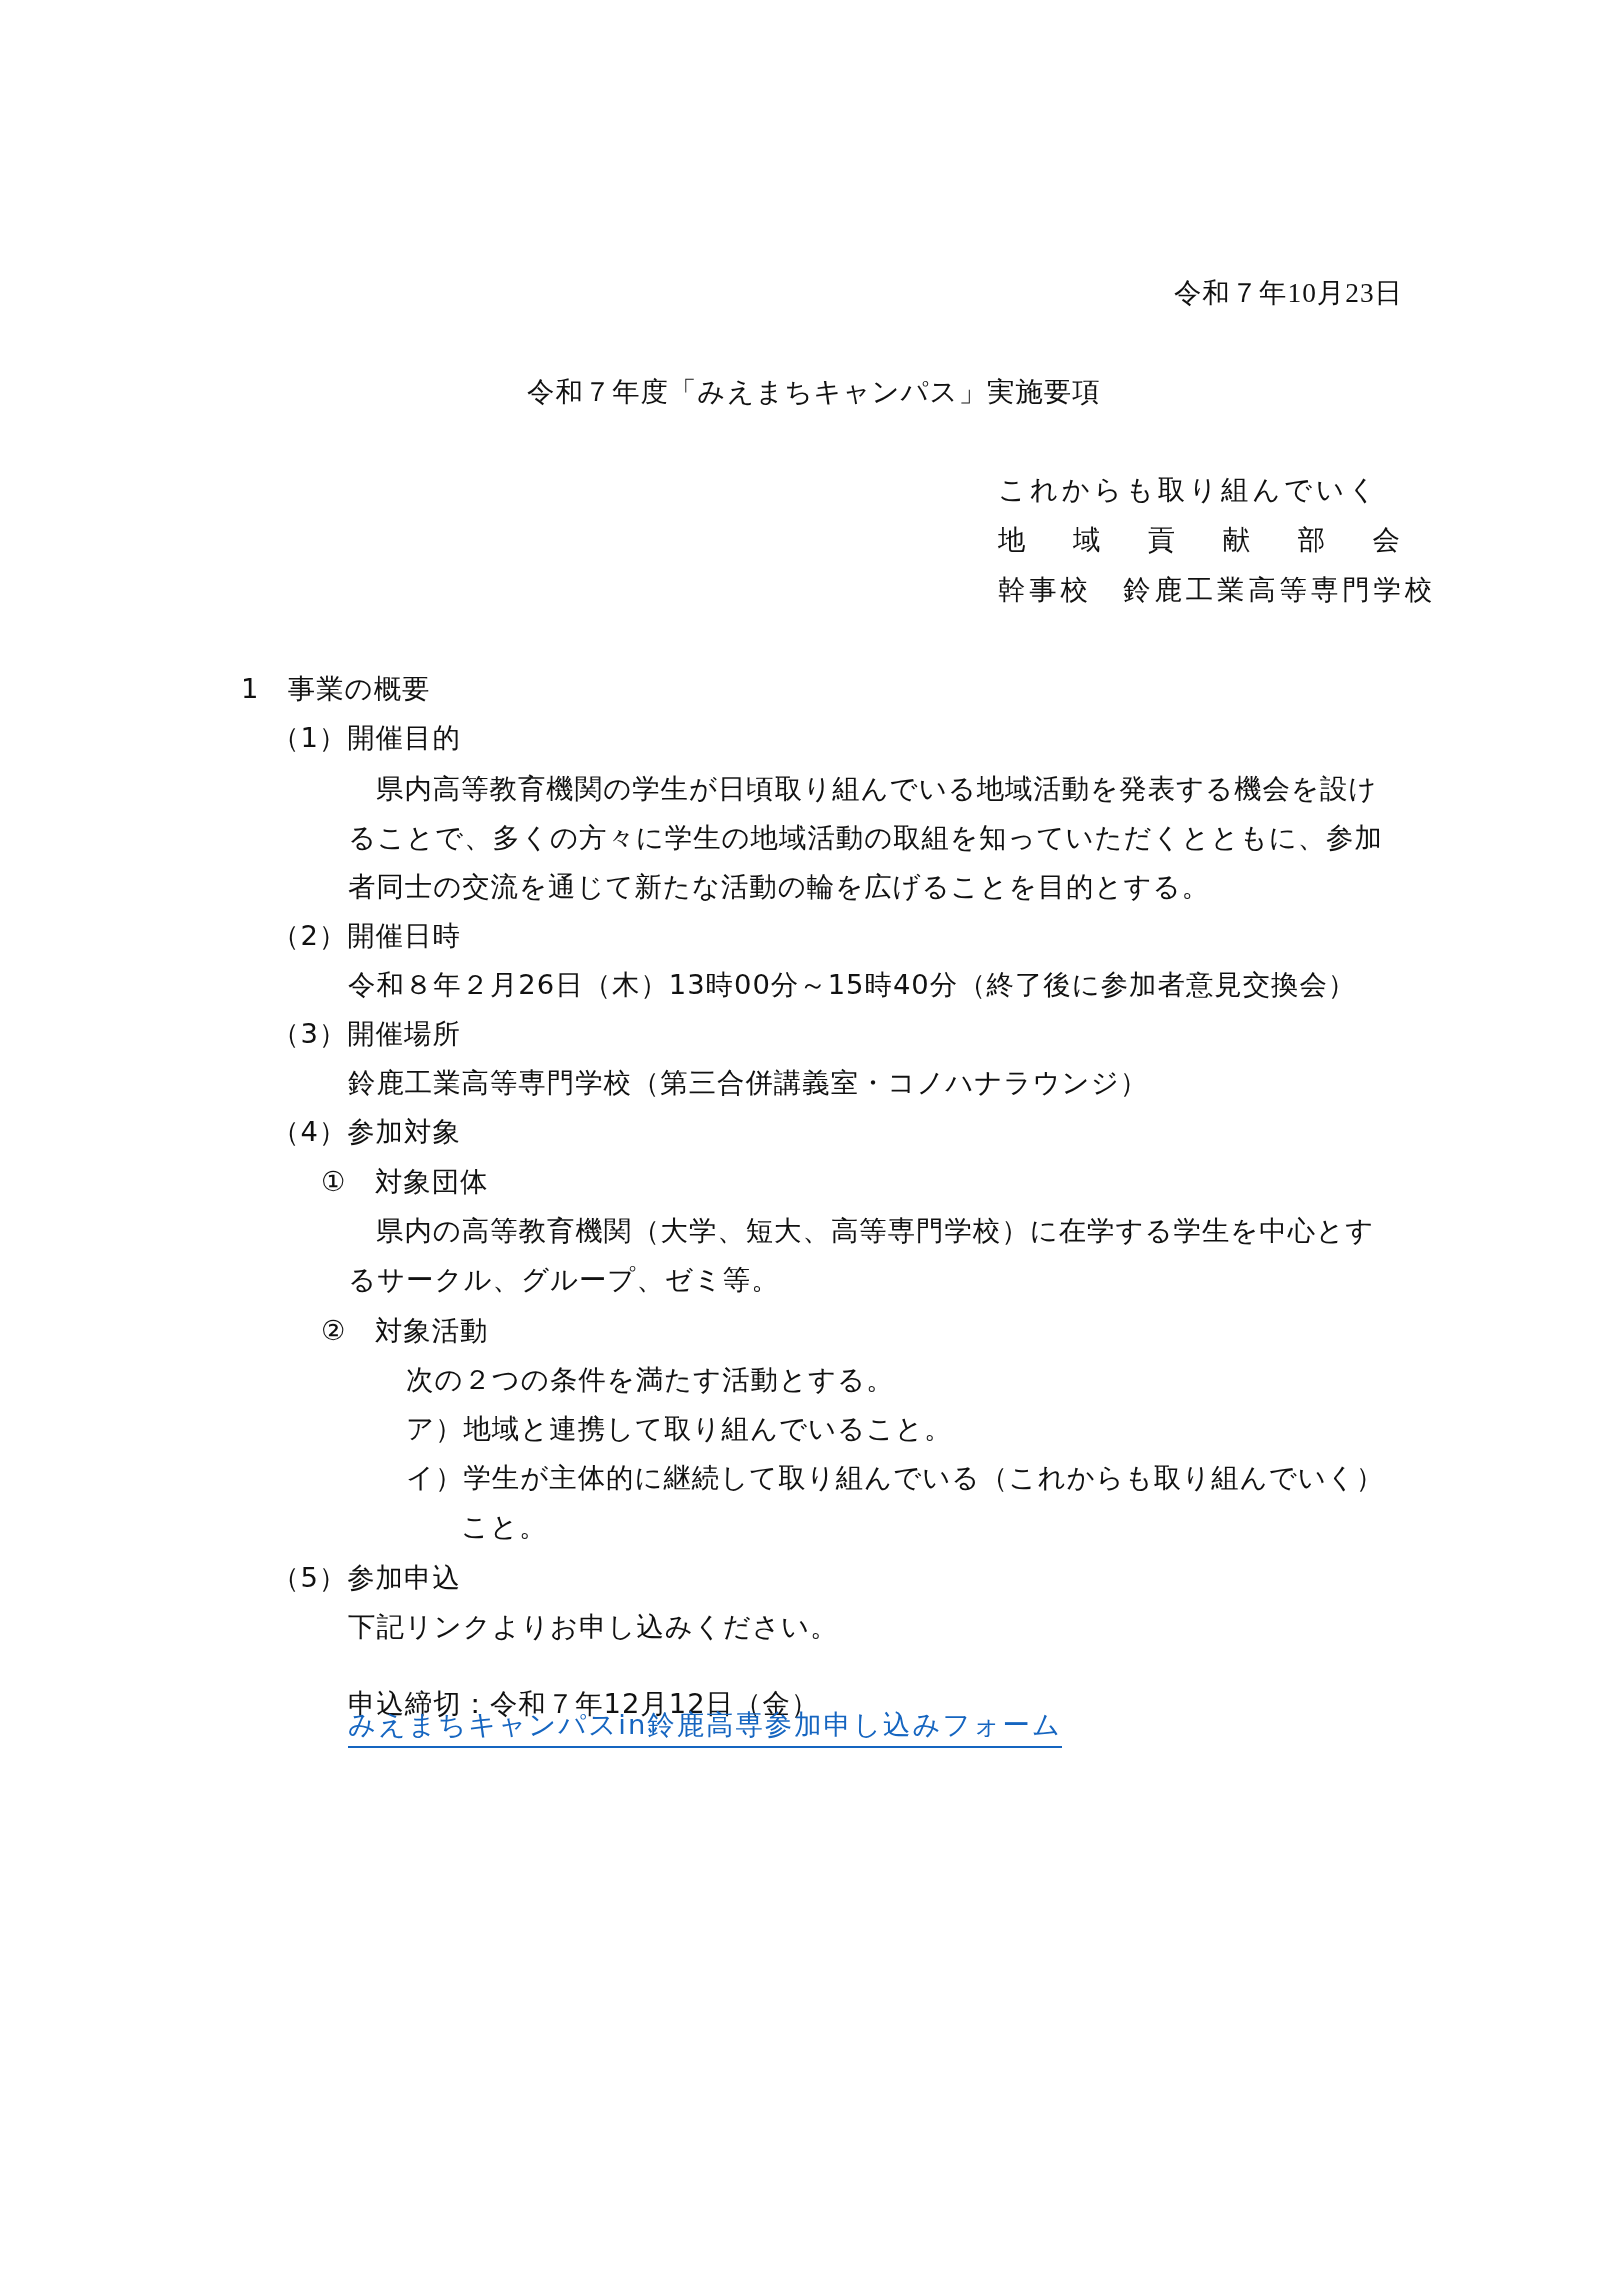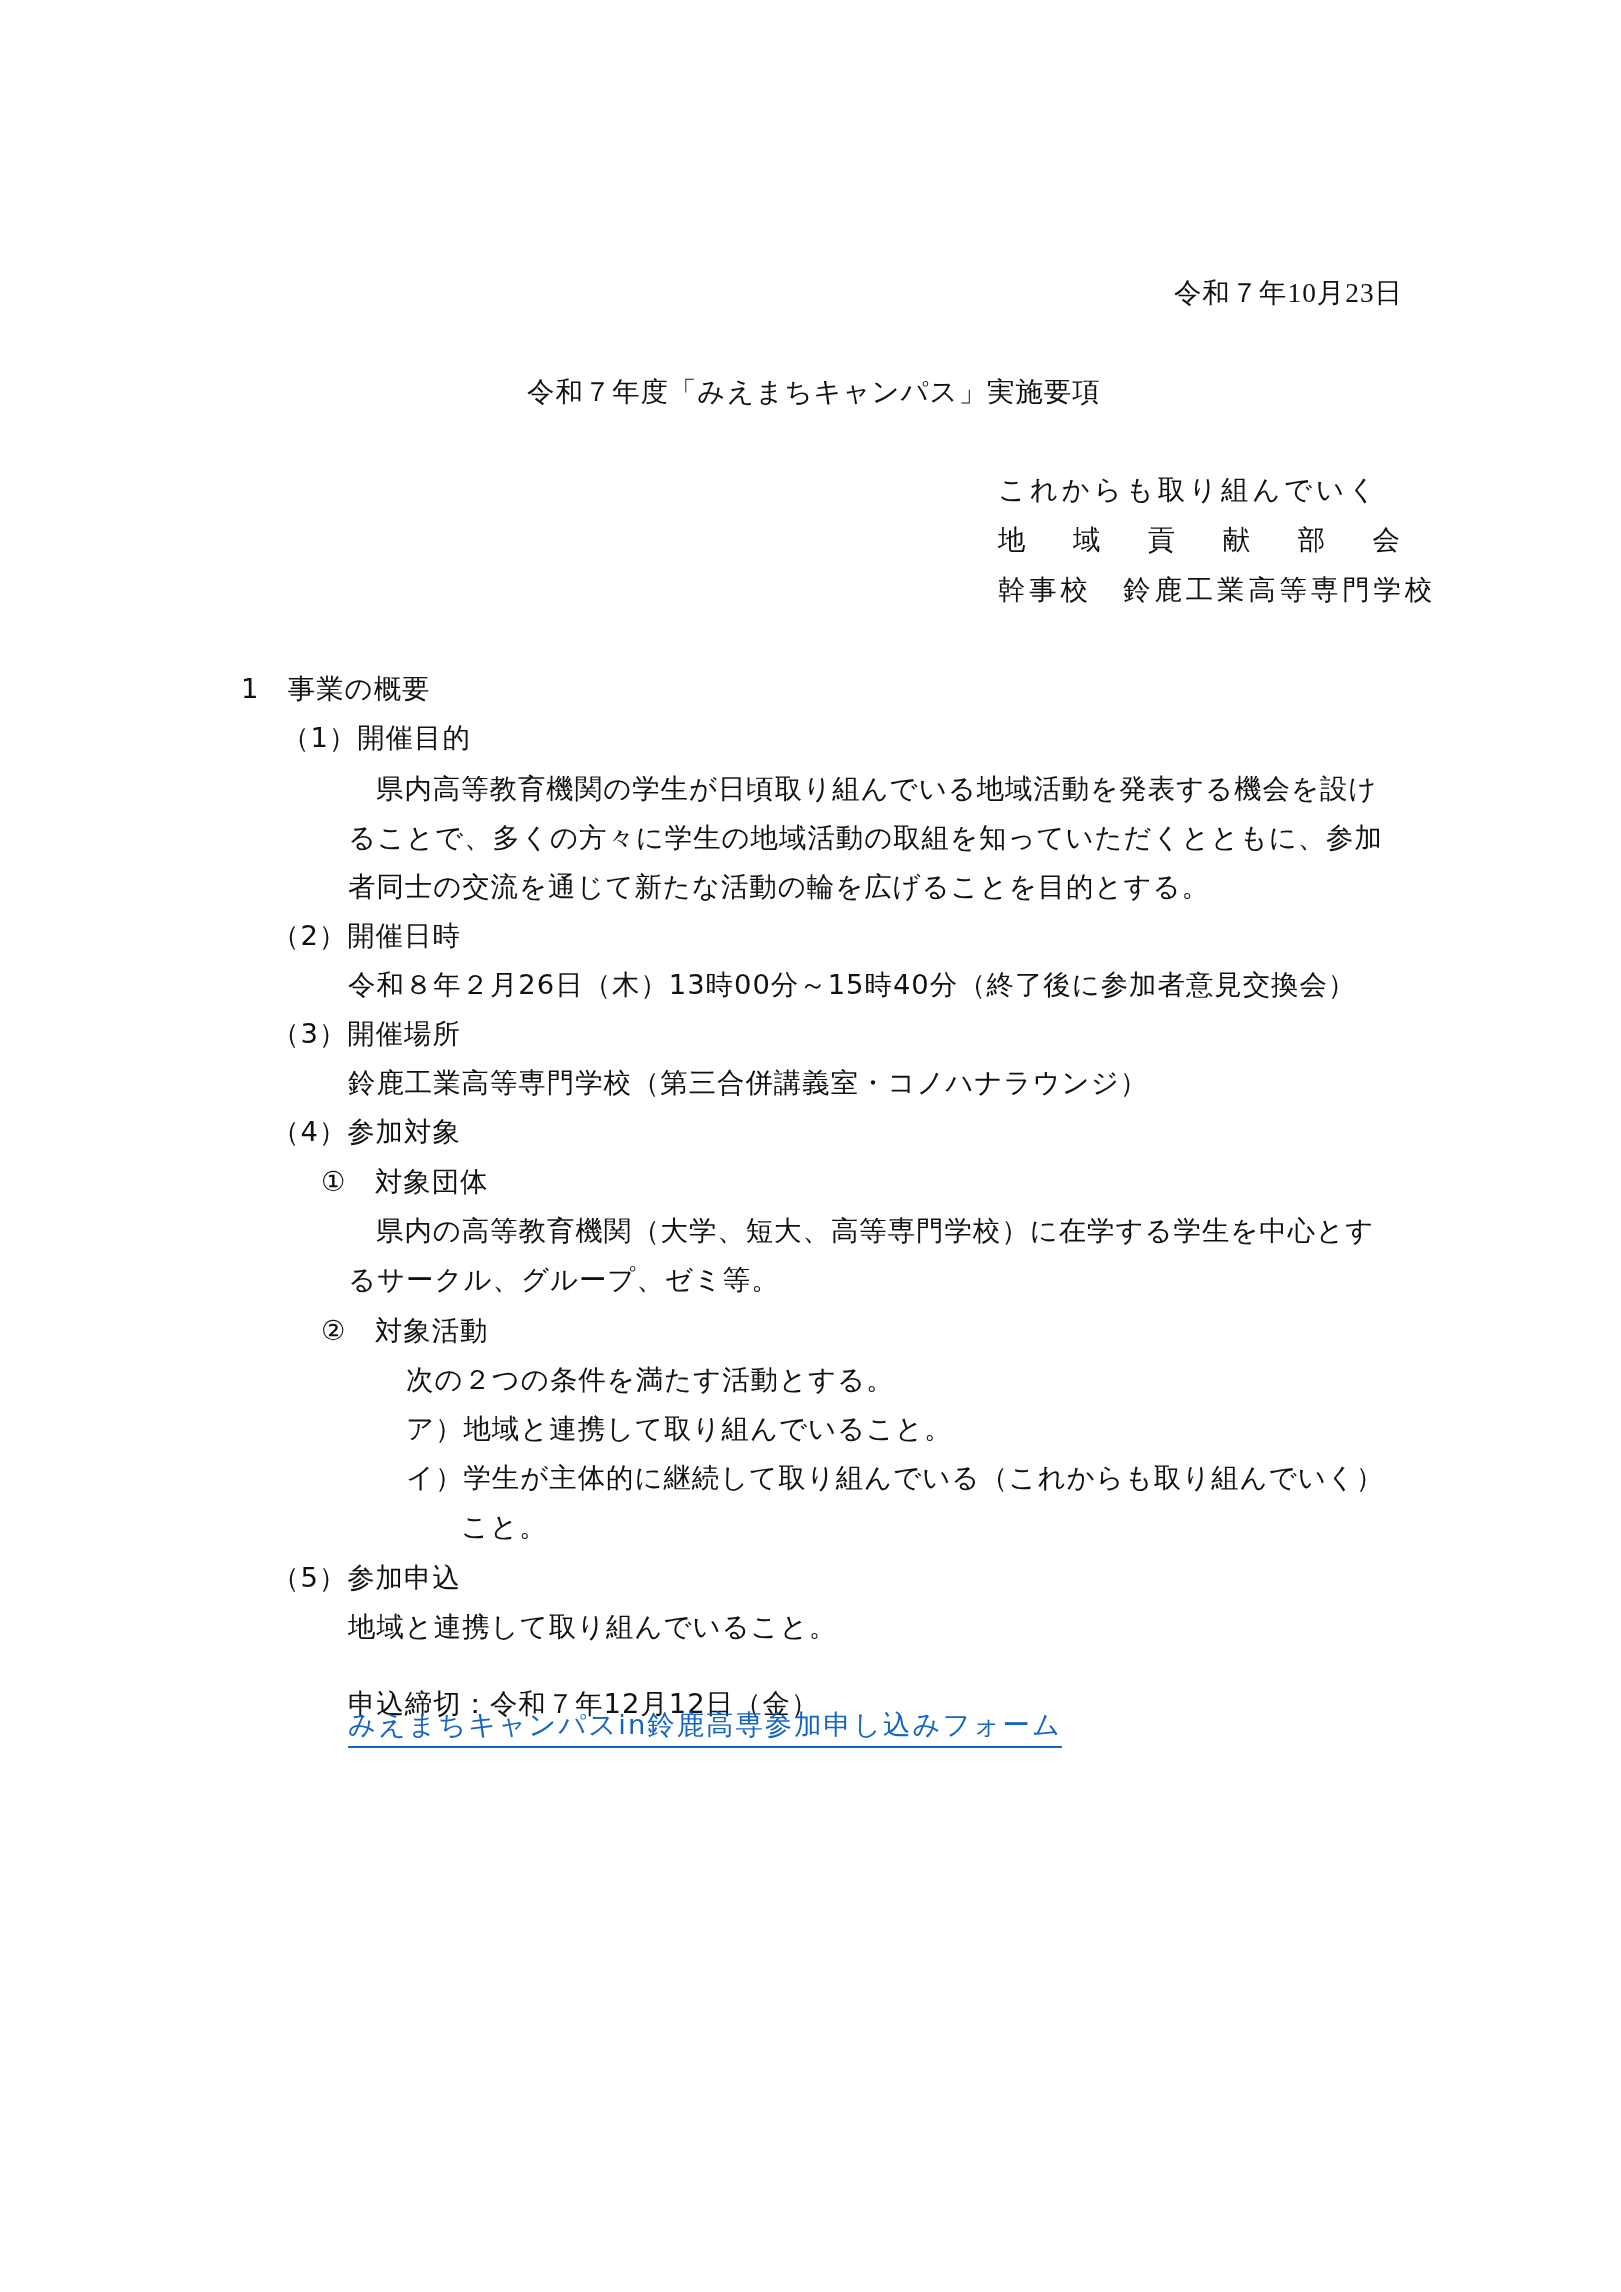--- a/index.html
+++ b/index.html
@@ -26,21 +26,21 @@
     <span>域</span>
     <span>貢</span>
     <span>献</span>
     <span>部</span>
     <span>会</span>
   </div>
   <div class="org" style="top:573px;">幹事校　鈴鹿工業高等専門学校</div>
 
   <div class="ln" style="top:672px; left:241px;">1　事業の概要</div>
 
-  <div class="ln" style="top:721px; left:282px;">（1）開催目的</div>
+  <div class="ln" style="top:721px; left:272px;">（1）開催目的</div>
   <div class="ln" style="top:772px; left:376px;">県内高等教育機関の学生が日頃取り組んでいる地域活動を発表する機会を設け</div>
   <div class="ln" style="top:821px; left:348px;">ることで、多くの方々に学生の地域活動の取組を知っていただくとともに、参加</div>
   <div class="ln" style="top:870px; left:348px;">者同士の交流を通じて新たな活動の輪を広げることを目的とする。</div>
 
   <div class="ln" style="top:919px; left:272px;">（2）開催日時</div>
   <div class="ln" style="top:968px; left:348px;">令和８年２月26日（木）13時00分～15時40分（終了後に参加者意見交換会）</div>
 
   <div class="ln" style="top:1017px; left:272px;">（3）開催場所</div>
   <div class="ln" style="top:1066px; left:348px;">鈴鹿工業高等専門学校（第三合併講義室・コノハナラウンジ）</div>
 
@@ -49,20 +49,20 @@
   <div class="ln" style="top:1214px; left:376px;">県内の高等教育機関（大学、短大、高等専門学校）に在学する学生を中心とす</div>
   <div class="ln" style="top:1263px; left:348px;">るサークル、グループ、ゼミ等。</div>
 
   <div class="ln" style="top:1314px; left:321px;">②　対象活動</div>
   <div class="ln" style="top:1363px; left:406px;">次の２つの条件を満たす活動とする。</div>
   <div class="ln" style="top:1412px; left:406px;">ア）地域と連携して取り組んでいること。</div>
   <div class="ln" style="top:1461px; left:406px;">イ）学生が主体的に継続して取り組んでいる（これからも取り組んでいく）</div>
   <div class="ln" style="top:1510px; left:461px;">こと。</div>
 
   <div class="ln" style="top:1561px; left:272px;">（5）参加申込</div>
-  <div class="ln" style="top:1610px; left:348px;">地域と連携して取り組んでいること。</div>
+  <div class="ln" style="top:1610px; left:348px;">下記リンクよりお申し込みください。</div>
   <div class="ln" style="top:1659px; left:348px;margin-top:28px;">申込締切：令和７年12月12日（金）</div>
   <div class="ln" style="top:1708px; left:348px;">
     <a class="link" href="#">みえまちキャンパスin鈴鹿高専参加申し込みフォーム</a>
   </div>
 
 </div>
 
 
 </body></html>

